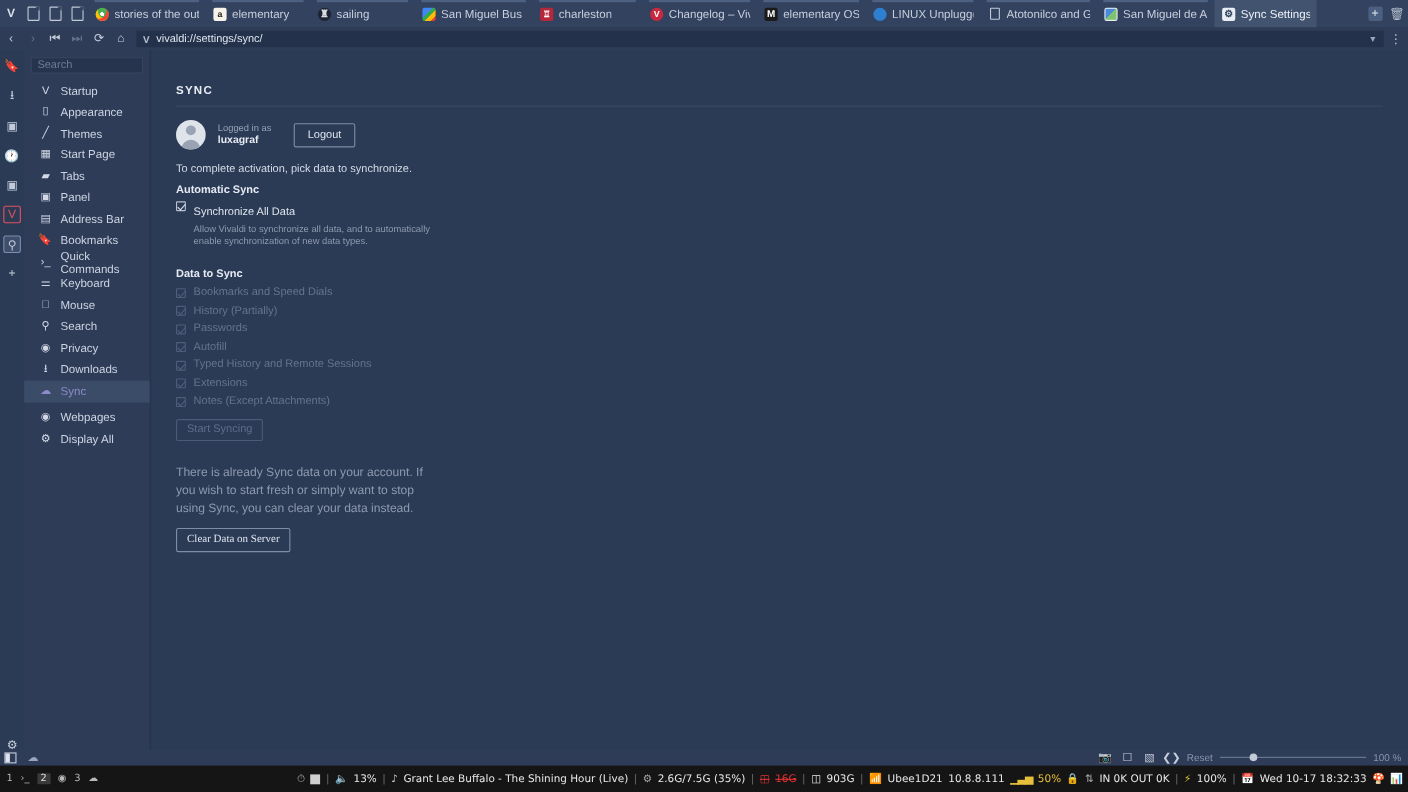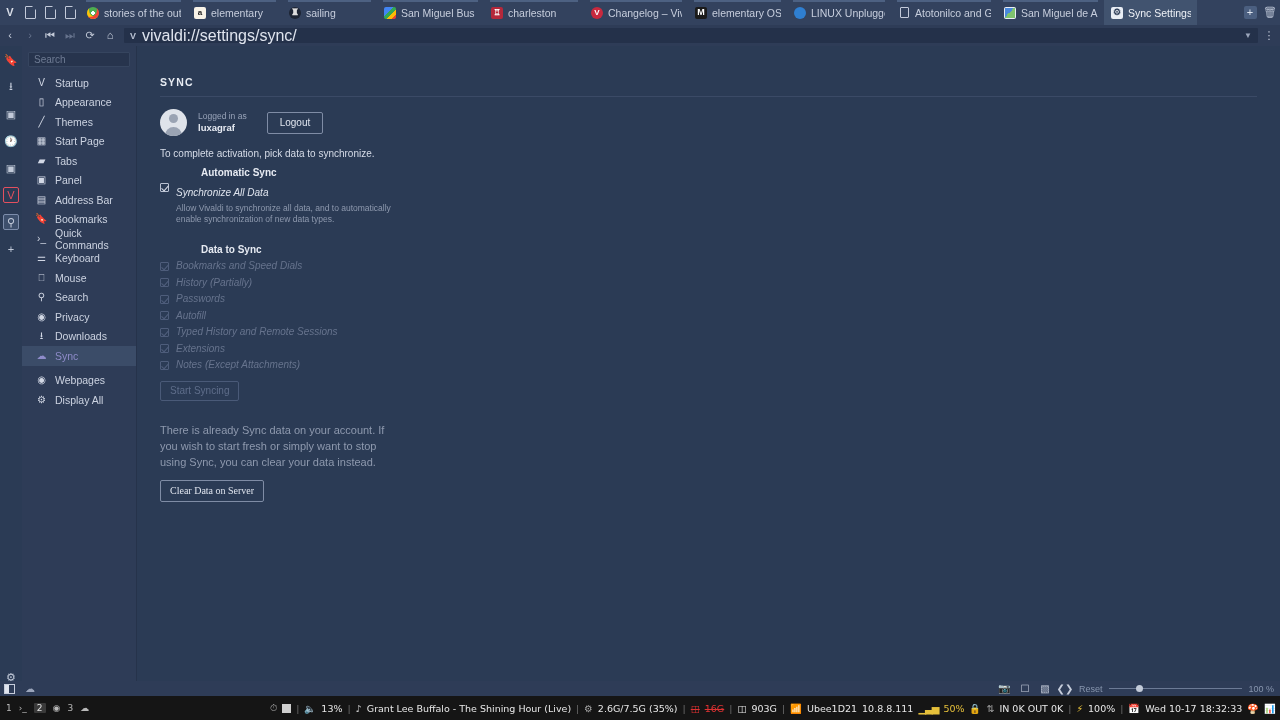--- a/index.html
+++ b/index.html
@@ -86,21 +86,21 @@
   .nav-btn { width: 20px; text-align: center; color: #c5ccda; font-size: 11px; line-height: 1; }
   .nav-btn.dim { color: #66738d; }
   #urlfield {
     position: relative;
     margin-left: 4px;
     flex: 1 1 auto; height: 15px; background: #24314a;
     display: flex; align-items: center; gap: 6px; padding: 0 6px;
     border-radius: 1px;
   }
   #urlfield .vmark2 { color: #b8c1d2; font-size: 9px; font-weight: bold; }
-  #urlfield .utext { color: #dfe4ee; font-size: 16px; }
+  #urlfield .utext { color: #dfe4ee; font-size: 10px; }
   .url-chevron { margin-left: auto; color: #9aa5ba; font-size: 8px; }
   .vmenu { width: 22px; text-align: center; color: #c5ccda; font-size: 11px; letter-spacing: 0; }
 
   
   #rail {
     position: absolute; top: 46px; left: 0; width: 22px; bottom: 30px;
     background: #2b3b55;
     display: flex; flex-direction: column; align-items: center;
     padding-top: 6px; gap: 11px;
   }
@@ -164,34 +164,34 @@
   .lbl-login { font-size: 8.5px; color: #98a3b8; }
   .lbl-user { font-size: 9.5px; color: #e7ebf3; font-weight: bold; }
   .btn {
     border: 1px solid #7f8ca5; background: transparent; color: #dfe4ee;
     font-size: 10px; font-family: "Liberation Sans", sans-serif;
     padding: 3px 9px; border-radius: 2px; line-height: 1.2;
   }
   .btn.disabled { color: #5e6d8a; border-color: #4a5a78; }
   #logout-btn { margin-left: 9px; padding: 4px 12px; }
   .para { font-size: 10px; color: #d6dce8; margin-top: 12px; }
-  .sec-head { font-size: 10px; font-weight: bold; color: #e6eaf2; margin-top: 8px; margin-left: 41px; }
+  .sec-head { font-size: 10px; font-weight: bold; color: #e6eaf2; margin-top: 8px; }
   .chk-row { display: flex; align-items: flex-start; gap: 7px; margin-top: 4px; }
   .chk {
     width: 9px; height: 9px; flex: 0 0 9px; margin-top: 1px;
     border: 1px solid #b9c1d2; border-radius: 1px; position: relative;
   }
   .chk::after {
     content: ""; position: absolute; left: 2px; top: 0px;
     width: 3px; height: 6px; border: solid #d8dde8;
     border-width: 0 1.4px 1.4px 0; transform: rotate(42deg);
   }
   .chk.dim { border-color: #4e5d7b; }
   .chk.dim::after { border-color: #556party; border-color: #55648217; border-color: #4f5e7c; }
-  .chk-label { font-size: 10px; color: #dfe4ee; line-height: 1.1; font-style: italic; }
+  .chk-label { font-size: 10px; color: #dfe4ee; line-height: 1.1; }
   .chk-label.dim { color: #667characters; color: #66738d; }
   .chk-sub { font-size: 8.5px; color: #8e99ae; line-height: 1.35; margin-top: 3px; }
   #datasync-head { margin-top: 18px; }
   .dl-row { display: flex; align-items: center; gap: 7px; margin-top: 5.5px; }
   #start-sync-btn { margin-top: 11px; }
   #footnote { font-size: 11px; color: #8e99ae; line-height: 1.45; margin-top: 22px; width: 245px; }
   #clear-btn { margin-top: 9px; padding: 4px 9px; font-family: Liberation Serif, serif; }
 
   
   #vstatus {

